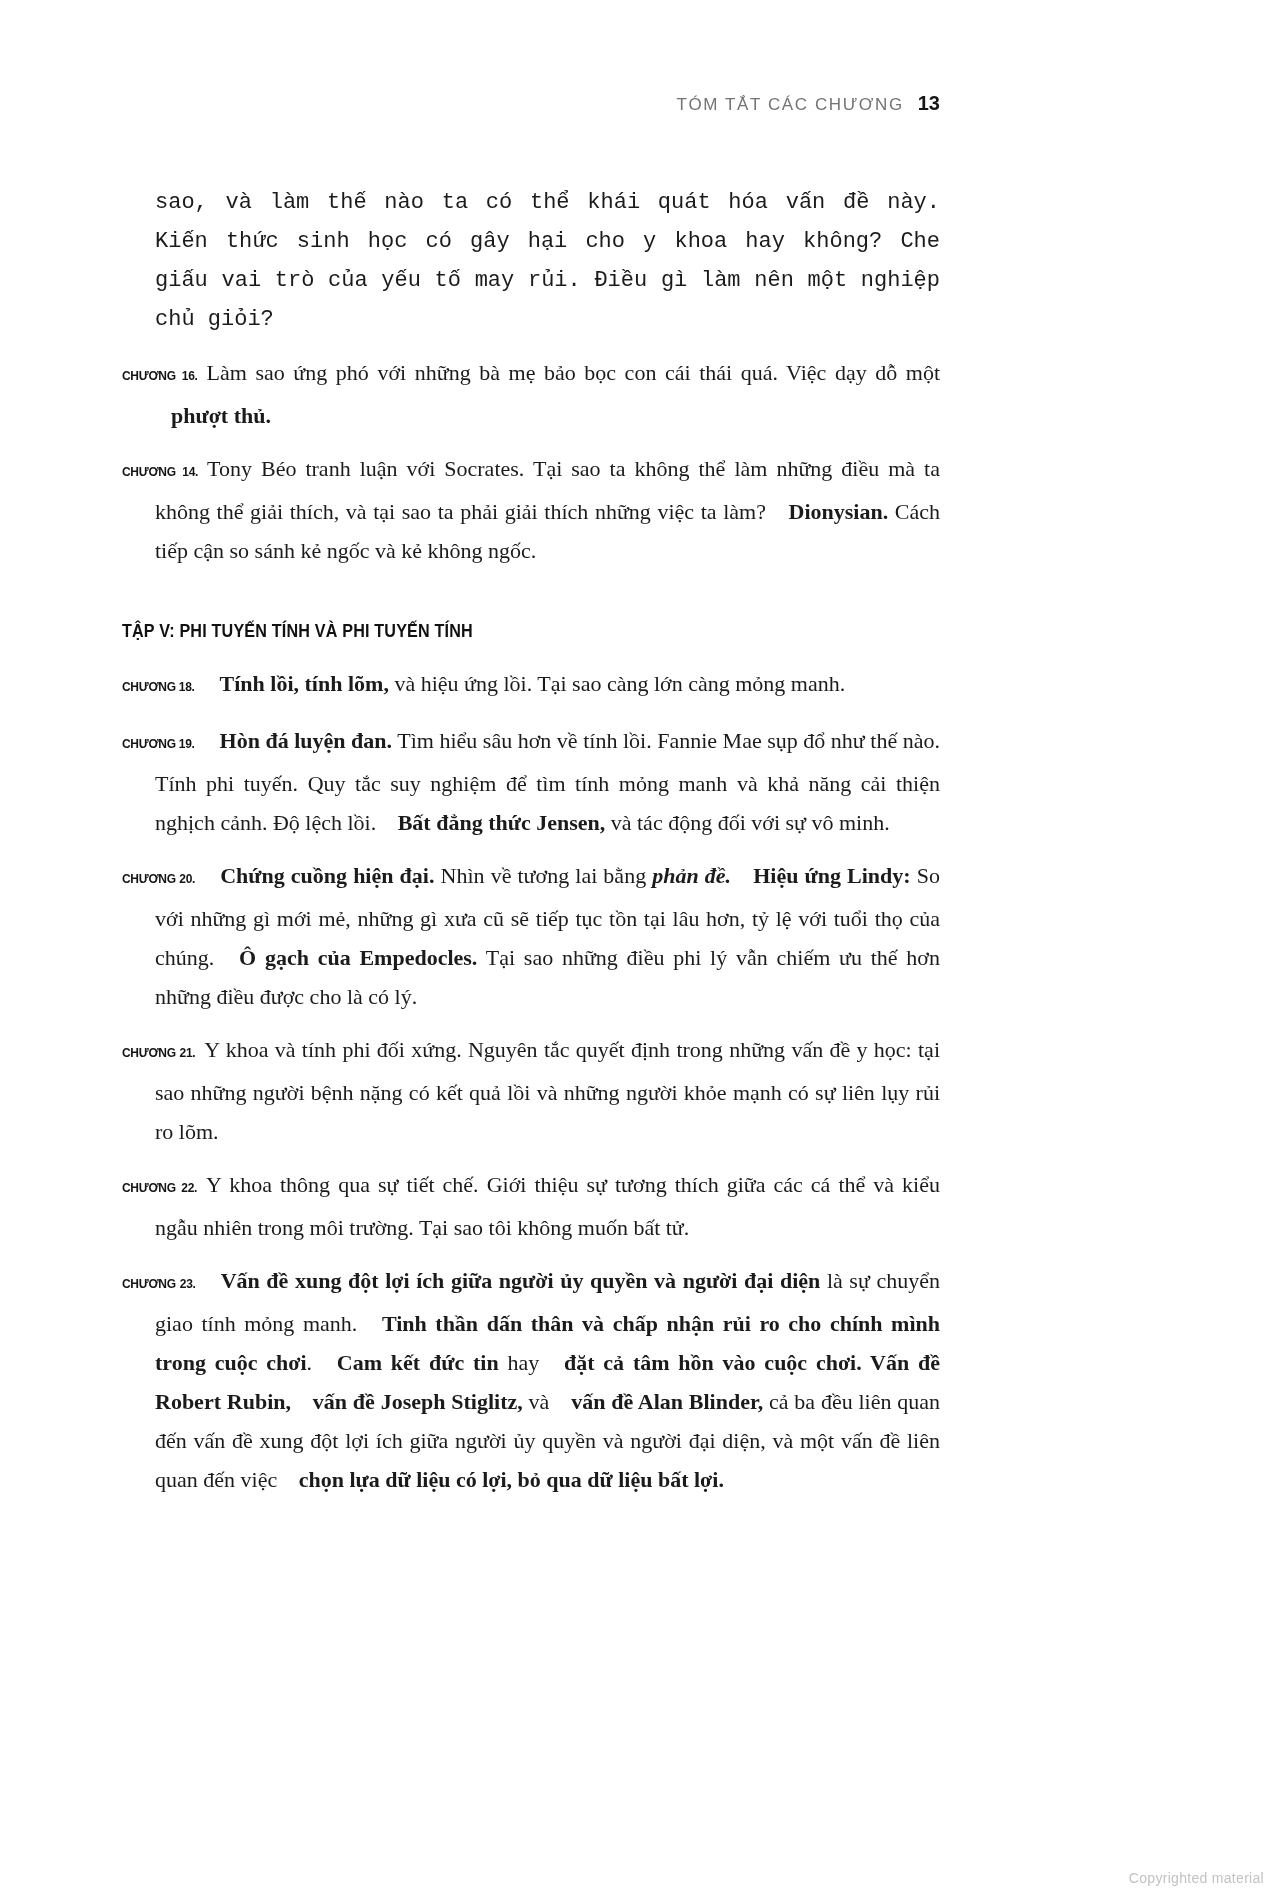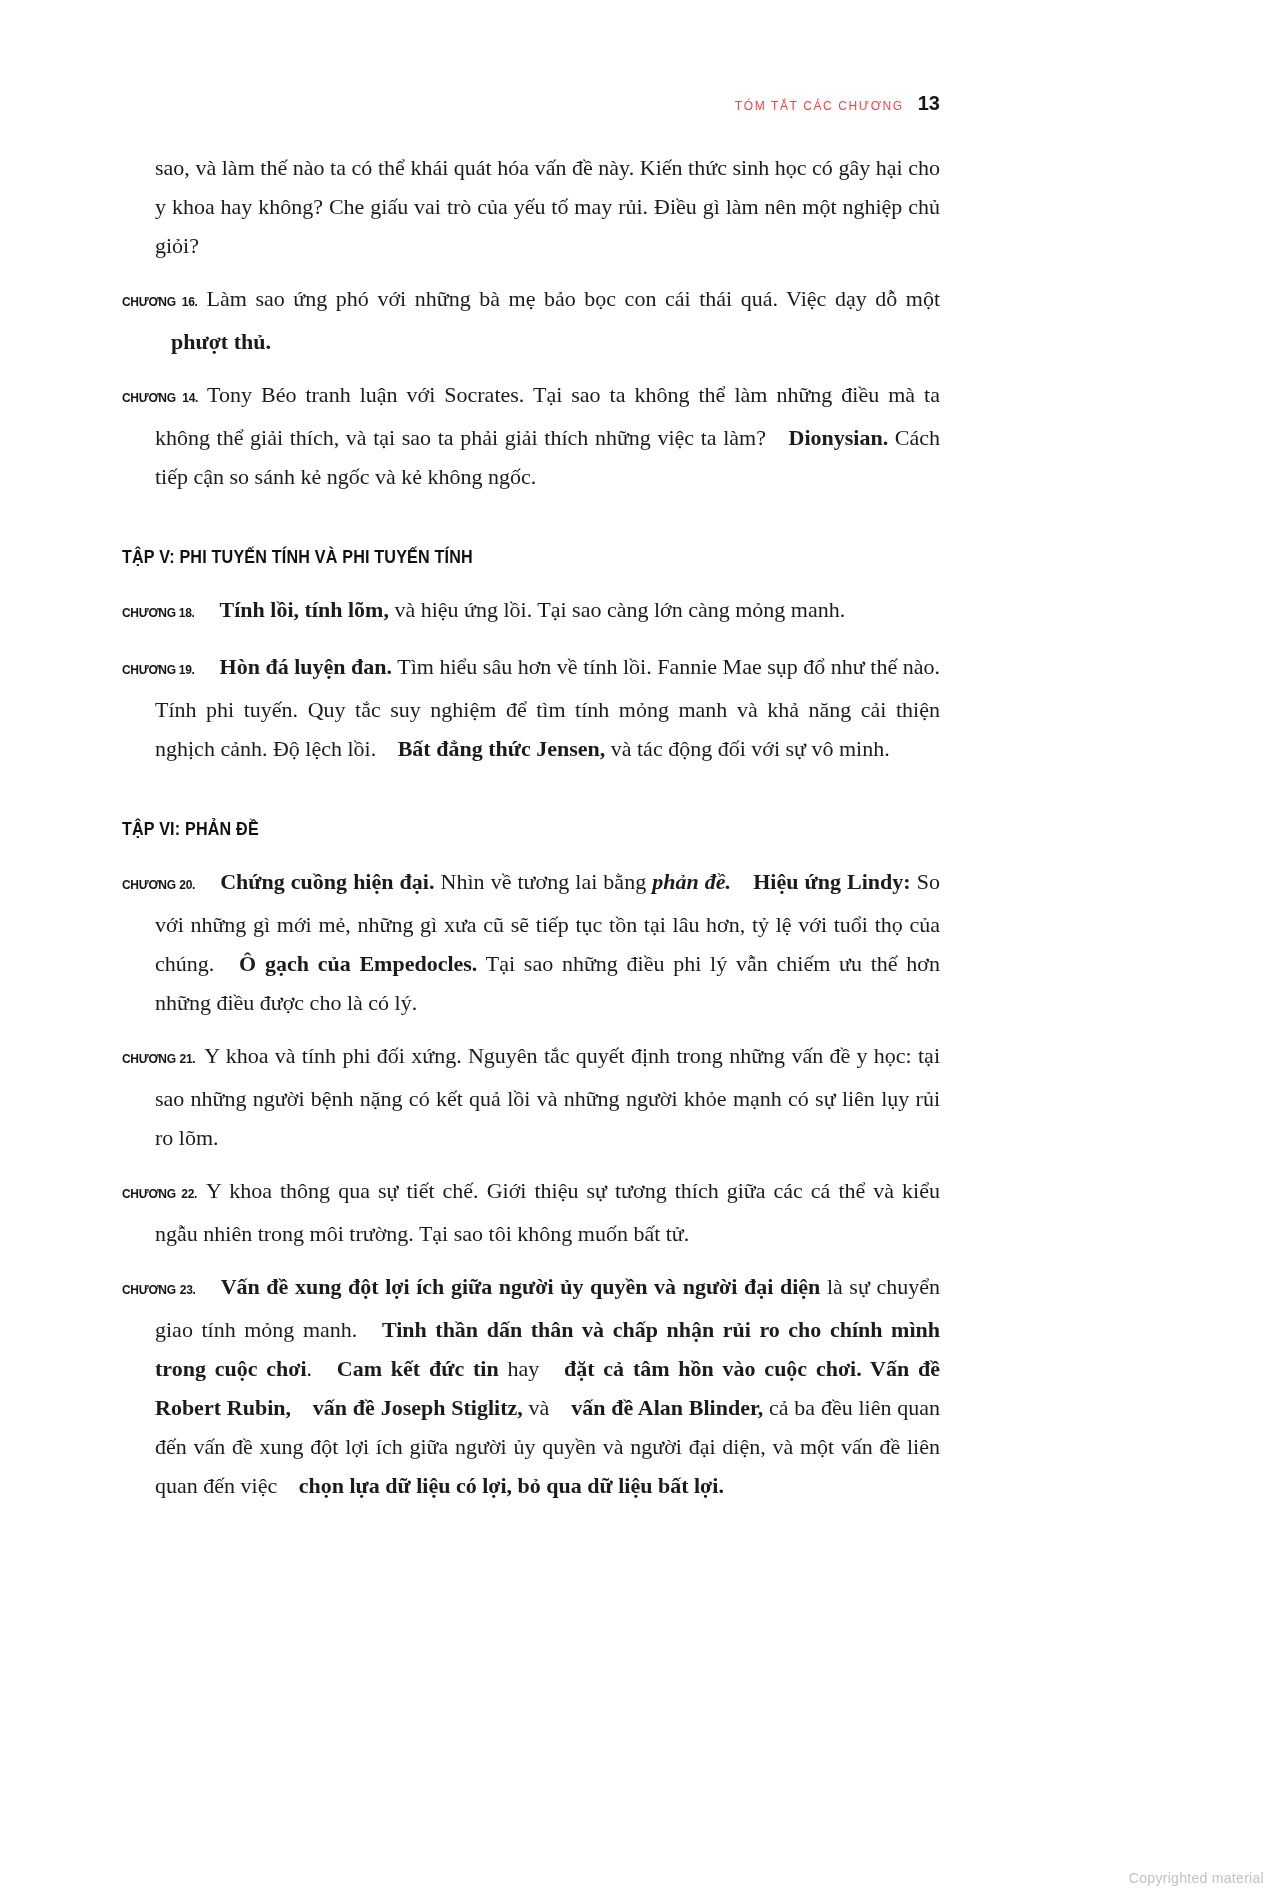--- a/index.html
+++ b/index.html
@@ -17,23 +17,23 @@
     width: 818px;
   }
   
   .running-header {
     padding-top: 92px;
     text-align: right;
     font-family: "Liberation Sans", sans-serif;
     white-space: nowrap;
   }
   .running-title {
-    font-size: 12px;
+    font-size: 17px;
     letter-spacing: 1.6px;
-    color: #ef4444;
+    color: #737373;
     font-weight: normal;
   }
   .page-number {
     font-size: 20px;
     font-weight: bold;
     color: #161616;
     margin-left: 14px;
     letter-spacing: 0;
   }
   
@@ -46,21 +46,21 @@
   .intro { padding-left: 33px; }
   .entry { padding-left: 33px; text-indent: -33px; }
   .entry .chapter-label {
     font-family: "Liberation Sans", sans-serif;
     font-weight: bold;
     font-size: 12px;
     letter-spacing: -0.3px;
     color: #141414;
     margin-right: 9px;
   }
-  .first-block { margin-top: 33px; }
+  .first-block { margin-top: 68px; font-family: Liberation Mono, monospace; }
   .section-heading {
     margin: 46px 0 20px 0;
     line-height: 26px;
   }
   .section-heading .heading-text {
     display: inline-block;
     white-space: nowrap;
     font-family: "Liberation Sans", sans-serif;
     font-weight: bold;
     font-size: 19px;
@@ -97,21 +97,20 @@
   <p class="textblock entry"><span class="chapter-label">CHƯƠNG 16.</span><span><span>Làm sao ứng phó với những bà mẹ bảo bọc con cái thái quá. Việc dạy dỗ một </span><span class="bold">phượt thủ.</span></span></p>
 
   <p class="textblock entry"><span class="chapter-label">CHƯƠNG 14.</span><span><span>Tony Béo tranh luận với Socrates. Tại sao ta không thể làm những điều mà ta không thể giải thích, và tại sao ta phải giải thích những việc ta làm? </span><span class="bold">Dionysian.</span><span> Cách tiếp cận so sánh kẻ ngốc và kẻ không ngốc.</span></span></p>
 
   <h2 class="section-heading"><span class="heading-text">TẬP V: PHI TUYẾN TÍNH VÀ PHI TUYẾN TÍNH</span></h2>
 
   <p class="textblock entry"><span class="chapter-label">CHƯƠNG 18.</span><span><span class="bold">Tính lồi, tính lõm,</span><span> và hiệu ứng lồi. Tại sao càng lớn càng mỏng manh.</span></span></p>
 
   <p class="textblock entry"><span class="chapter-label">CHƯƠNG 19.</span><span><span class="bold">Hòn đá luyện đan.</span><span> Tìm hiểu sâu hơn về tính lồi. Fannie Mae sụp đổ như thế nào. Tính phi tuyến. Quy tắc suy nghiệm để tìm tính mỏng manh và khả năng cải thiện nghịch cảnh. Độ lệch lồi. </span><span class="bold">Bất đẳng thức Jensen,</span><span> và tác động đối với sự vô minh.</span></span></p>
 
-  <h2 class="section-heading"><span class="heading-text">TẬP VI: PHẢN ĐỀ</span></h2>
 
   <p class="textblock entry"><span class="chapter-label">CHƯƠNG 20.</span><span><span class="bold">Chứng cuồng hiện đại.</span><span> Nhìn về tương lai bằng </span><span class="bolditalic">phản đề.</span><span> </span><span class="bold">Hiệu ứng Lindy:</span><span> So với những gì mới mẻ, những gì xưa cũ sẽ tiếp tục tồn tại lâu hơn, tỷ lệ với tuổi thọ của chúng. </span><span class="bold">Ô gạch của Empedocles.</span><span> Tại sao những điều phi lý vẫn chiếm ưu thế hơn những điều được cho là có lý.</span></span></p>
 
   <p class="textblock entry"><span class="chapter-label">CHƯƠNG 21.</span><span><span>Y khoa và tính phi đối xứng. Nguyên tắc quyết định trong những vấn đề y học: tại sao những người bệnh nặng có kết quả lồi và những người khỏe mạnh có sự liên lụy rủi ro lõm.</span></span></p>
 
   <p class="textblock entry"><span class="chapter-label">CHƯƠNG 22.</span><span><span>Y khoa thông qua sự tiết chế. Giới thiệu sự tương thích giữa các cá thể và kiểu ngẫu nhiên trong môi trường. Tại sao tôi không muốn bất tử.</span></span></p>
 
 
   <p class="textblock entry"><span class="chapter-label">CHƯƠNG 23.</span><span><span class="bold">Vấn đề xung đột lợi ích giữa người ủy quyền và người đại diện</span><span> là sự chuyển giao tính mỏng manh. </span><span class="bold">Tinh thần dấn thân và chấp nhận rủi ro cho chính mình trong cuộc chơi</span><span>. </span><span class="bold">Cam kết đức tin</span><span> hay </span><span class="bold">đặt cả tâm hồn vào cuộc chơi. Vấn đề Robert Rubin,</span><span> </span><span class="bold">vấn đề Joseph Stiglitz,</span><span> và </span><span class="bold">vấn đề Alan Blinder,</span><span> cả ba đều liên quan đến vấn đề xung đột lợi ích giữa người ủy quyền và người đại diện, và một vấn đề liên quan đến việc </span><span class="bold">chọn lựa dữ liệu có lợi, bỏ qua dữ liệu bất lợi.</span></span></p>
 

